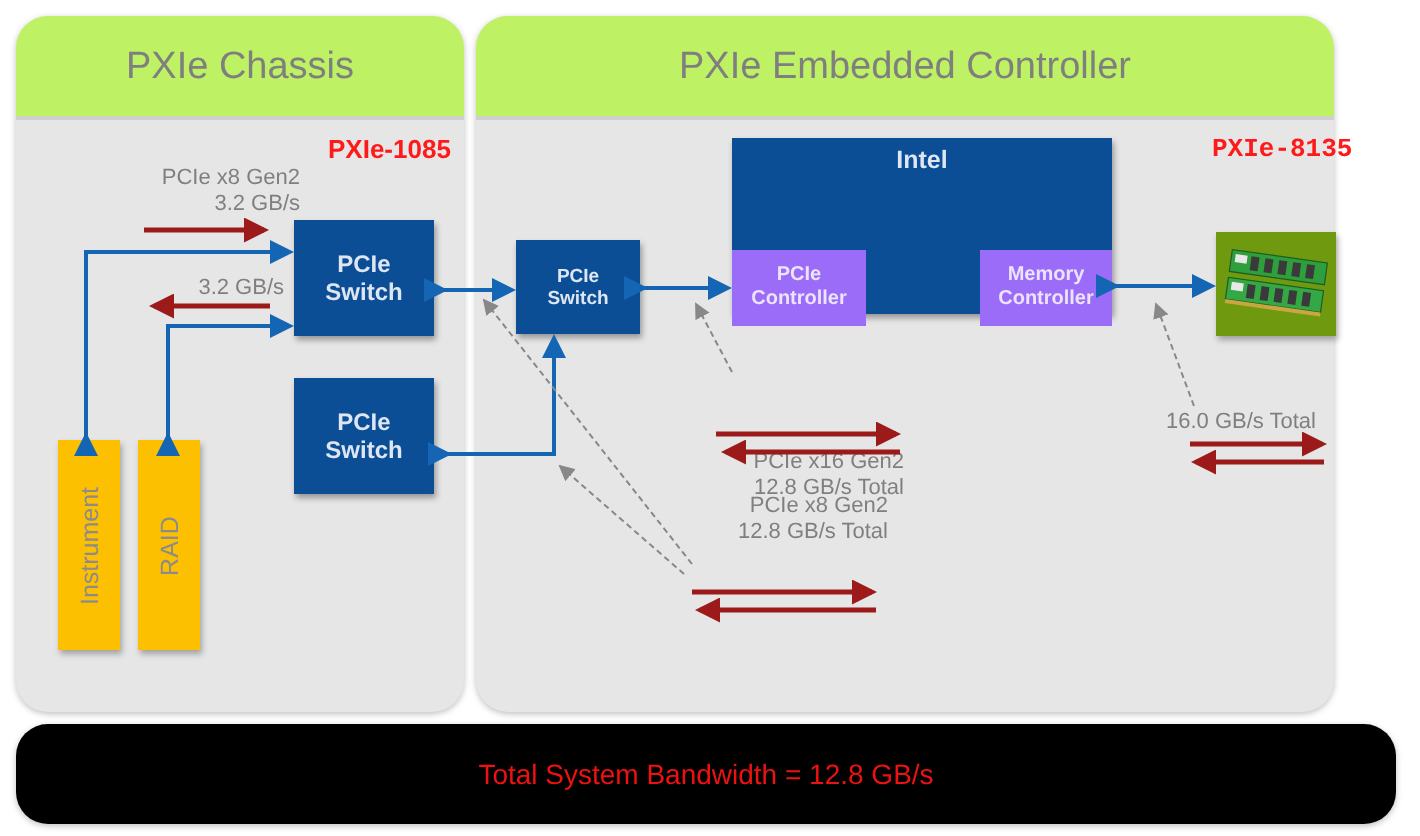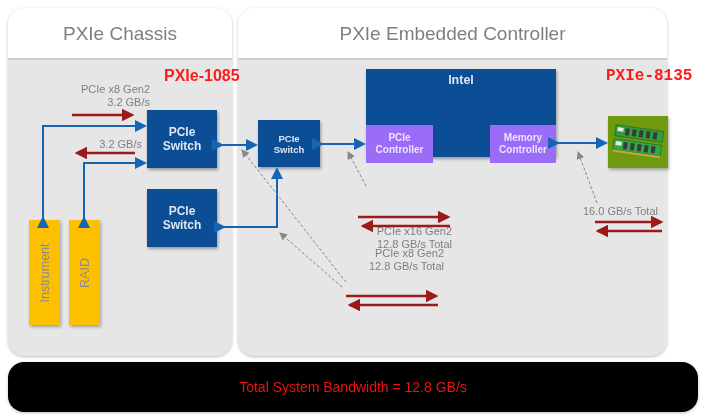--- a/index.html
+++ b/index.html
@@ -1,19 +1,19 @@
 <!DOCTYPE html>
 <html><head>
 <meta charset="utf-8">
 <style>
   html, body { margin:0; padding:0; }
   body { width:710px; height:418px; background:#ffffff; position:relative; overflow:hidden; font-family:"Liberation Sans", sans-serif; }
   .panel { position:absolute; background:#e6e6e6; border-radius:16px; box-shadow:0 1px 3px rgba(0,0,0,0.25); overflow:hidden; }
-  .panel-head { position:absolute; left:0; right:0; top:0; height:50px; background:#ffffff; border-bottom:2px solid #cfcfcf; color:#7f7f7f; font-size:19px; text-align:center; line-height:52px; }
-  .model { position:absolute; color:#ff1a1a; font-weight:bold; font-size:16px; }
+  .panel-head { position:absolute; left:0; right:0; top:0; height:50px; background:#bef264; border-bottom:2px solid #cfcfcf; color:#7f7f7f; font-size:19px; text-align:center; line-height:52px; }
+  .model { position:absolute; color:#ff1a1a; font-weight:bold; font-size:13px; }
   .lbl { position:absolute; color:#7f7f7f; font-size:11px; text-align:right; line-height:13px; white-space:nowrap; }
   .box { position:absolute; background:#0b4e96; color:#dde6f2; font-weight:bold; display:flex; align-items:center; justify-content:center; text-align:center; box-shadow:1px 2px 3px rgba(0,0,0,0.35); }
   .sw { width:70px; height:58px; font-size:12px; line-height:14px; }
   .cpu { left:366px; top:69px; width:190px; height:88px; display:block; }
   .cpu-title { position:absolute; left:0; right:0; top:5px; text-align:center; font-size:12.5px; line-height:13px; color:#dde6f2; }
   .ctrl { position:absolute; background:#9b6cf7; color:#ece3ff; font-weight:bold; font-size:10px; line-height:12px; display:flex; align-items:center; justify-content:center; text-align:center; }
   .yellow { position:absolute; background:#fcc000; width:31px; box-shadow:1px 2px 3px rgba(0,0,0,0.3); }
   .vtext { position:absolute; left:50%; top:50%; transform:translate(-50%,-50%) rotate(-90deg); color:#8b8b8b; font-size:12.5px; white-space:nowrap; }
   .ram { position:absolute; left:608px; top:116px; width:60px; height:52px; background:#6f9a10; box-shadow:1px 2px 3px rgba(0,0,0,0.3); }
   .total { position:absolute; left:8px; top:362px; width:690px; height:50px; background:#000000; border-radius:16px; box-shadow:0 1px 3px rgba(0,0,0,0.25); text-align:center; line-height:50px; color:#ee1111; font-size:14px; }

